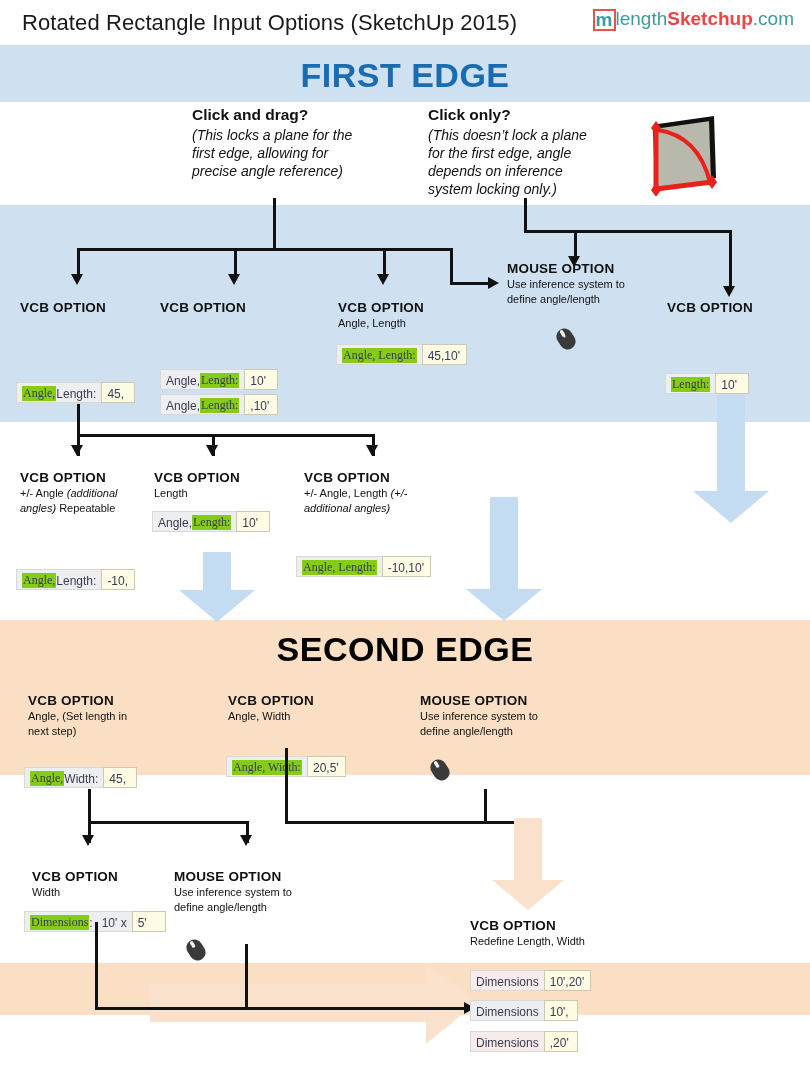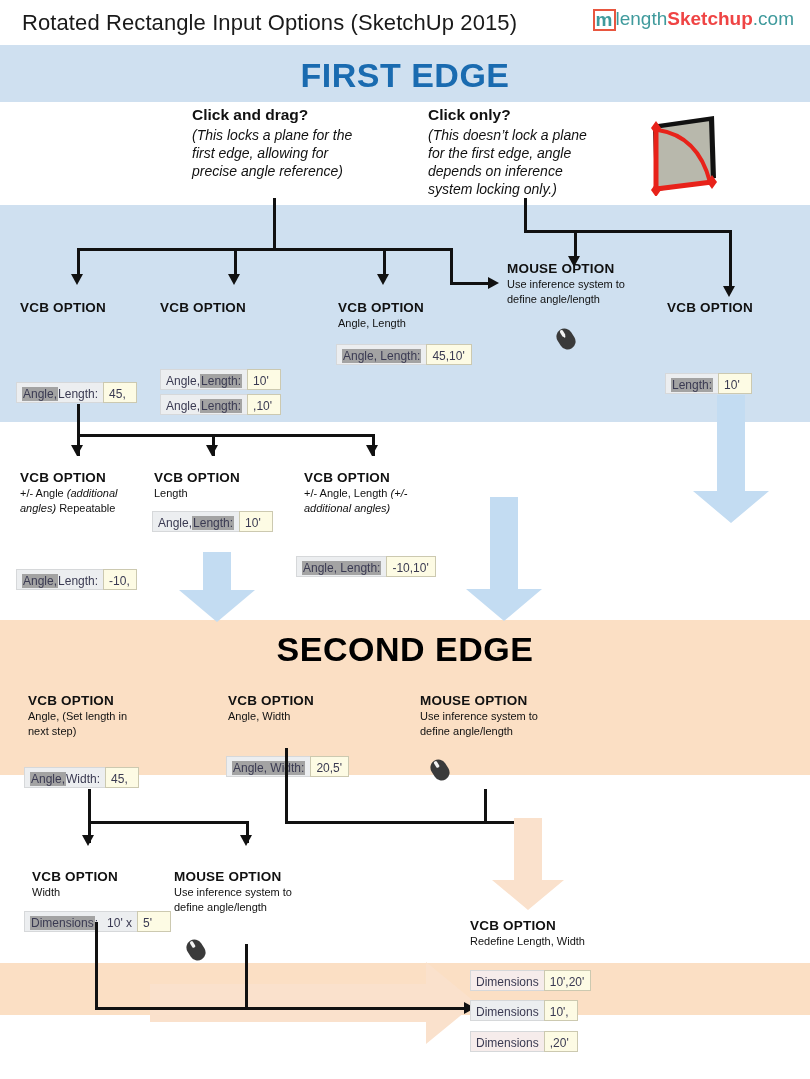--- a/index.html
+++ b/index.html
@@ -58,21 +58,21 @@
   .vcb .val {
     background:#fdfbe4; color:#3a3a52; padding:2px 6px 0 5px;
     display:flex; align-items:center; white-space:nowrap;
     border:1px solid #ccc9b0; min-width:34px;
   }
   .vcb .mid {
     background:#eceef0; color:#3a3a52; padding:2px 5px 0 4px;
     display:flex; align-items:center; white-space:nowrap;
     border:1px solid #d6d8da; border-left:none; border-right:none;
   }
-  .hl { background:#a3a3a3; padding:0 1px; }
+  .hl { background:#84cc16; padding:0 1px;font-family:Liberation Serif, serif; }
 
   
   .ln { position:absolute; background:#111; }
   .vln { width:2.5px; }
   .hln { height:2.5px; }
   .ah-d { 
     position:absolute; width:0; height:0;
     border-left:6.5px solid transparent; border-right:6.5px solid transparent;
     border-top:11px solid #111;
   }

